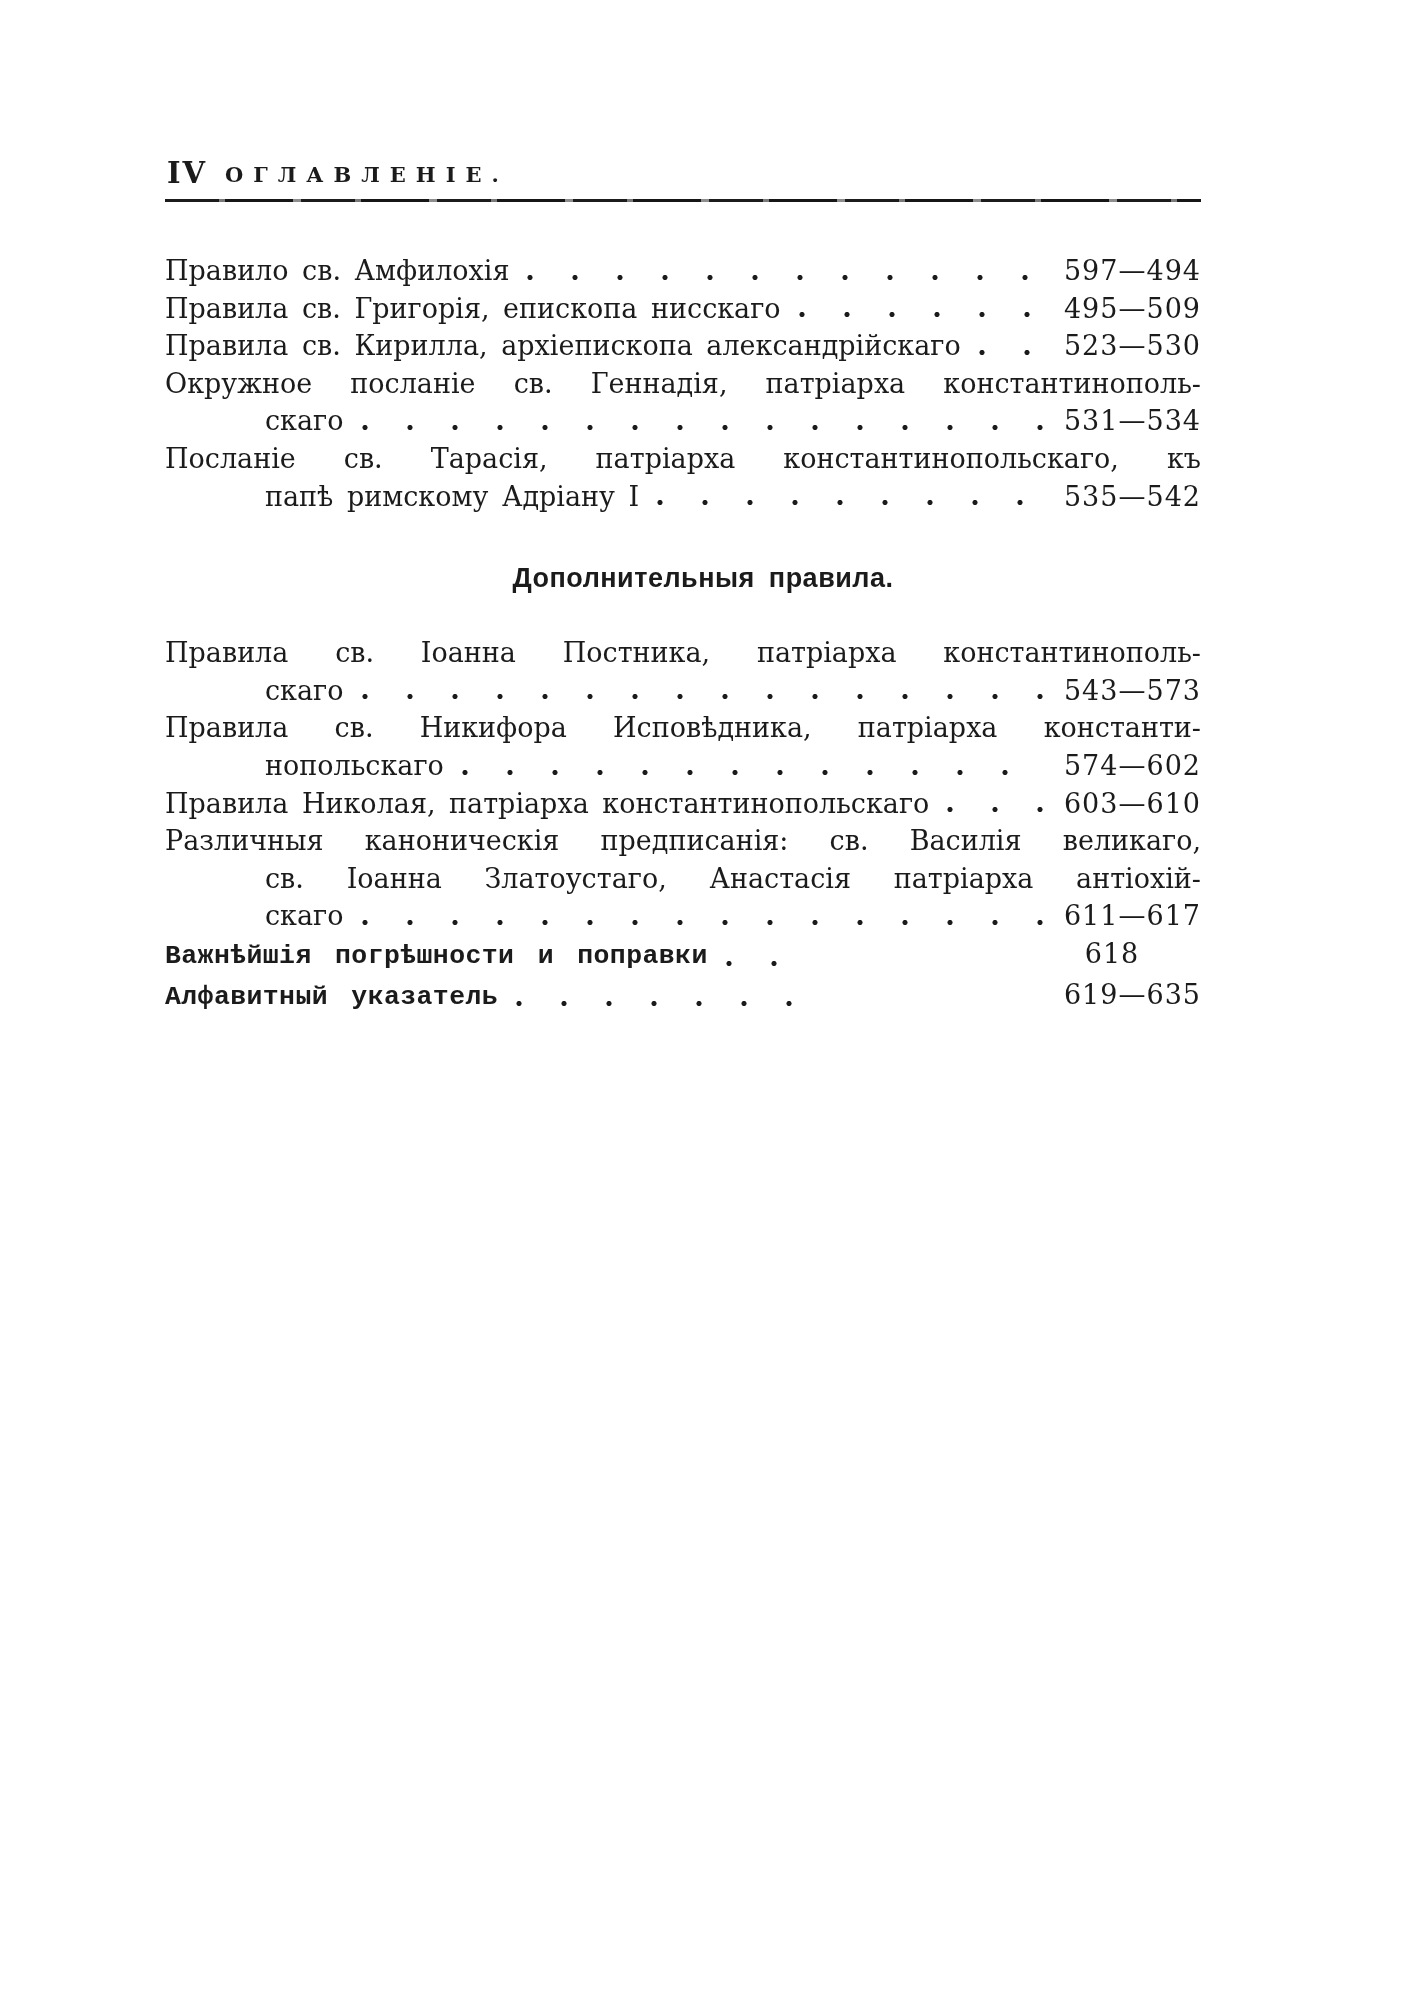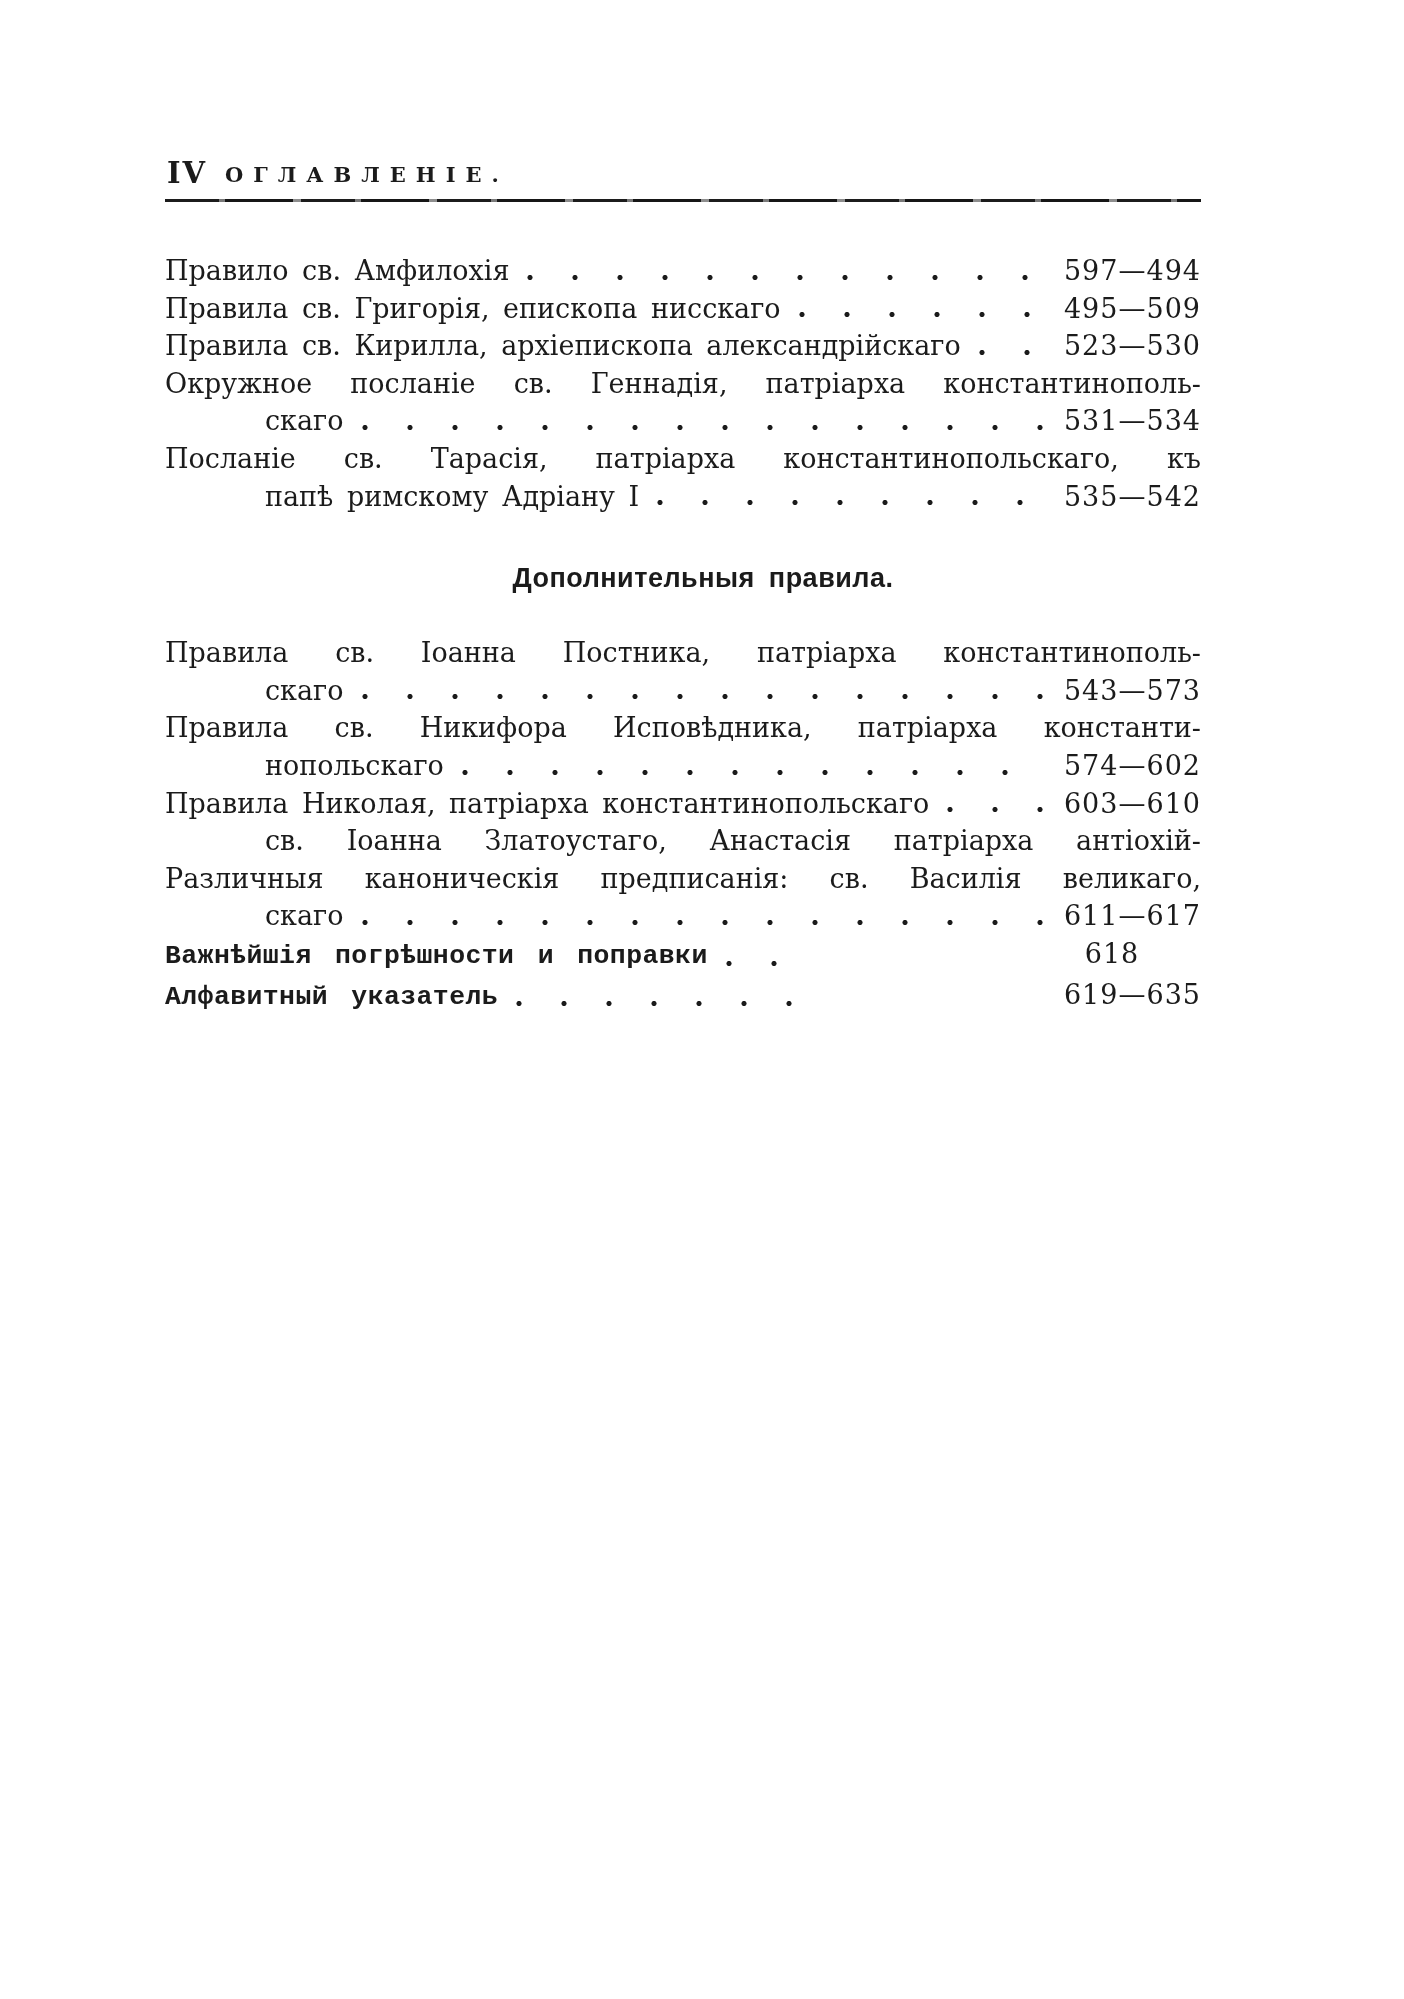--- a/index.html
+++ b/index.html
@@ -173,26 +173,26 @@
         <span class="leader"></span>
         <span class="pages">574—602</span>
       </div>
 
       <div class="row">
         <span class="text">Правила Николая, патріарха константинопольскаго</span>
         <span class="leader"></span>
         <span class="pages">603—610</span>
       </div>
 
+      <div class="row">
+        <span class="text full">Различныя каноническія предписанія: св. Василія великаго,</span>
+      </div>
+
       <div class="row indent">
         <span class="text full">св. Іоанна Златоустаго, Анастасія патріарха антіохій-</span>
-      </div>
-
-      <div class="row">
-        <span class="text full">Различныя каноническія предписанія: св. Василія великаго,</span>
       </div>
 
       <div class="row indent">
         <span class="text">скаго</span>
         <span class="leader"></span>
         <span class="pages">611—617</span>
       </div>
 
       <div class="row boldrow">
         <span class="text">Важнѣйшія погрѣшности и поправки</span>

